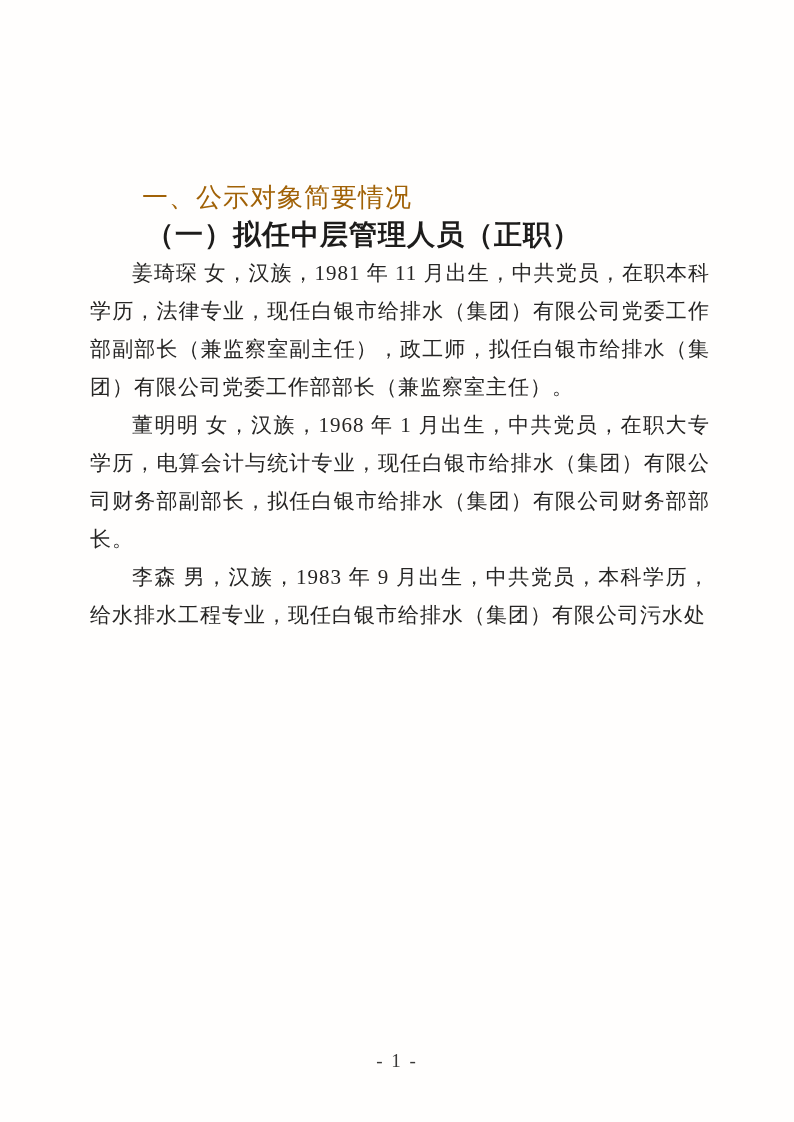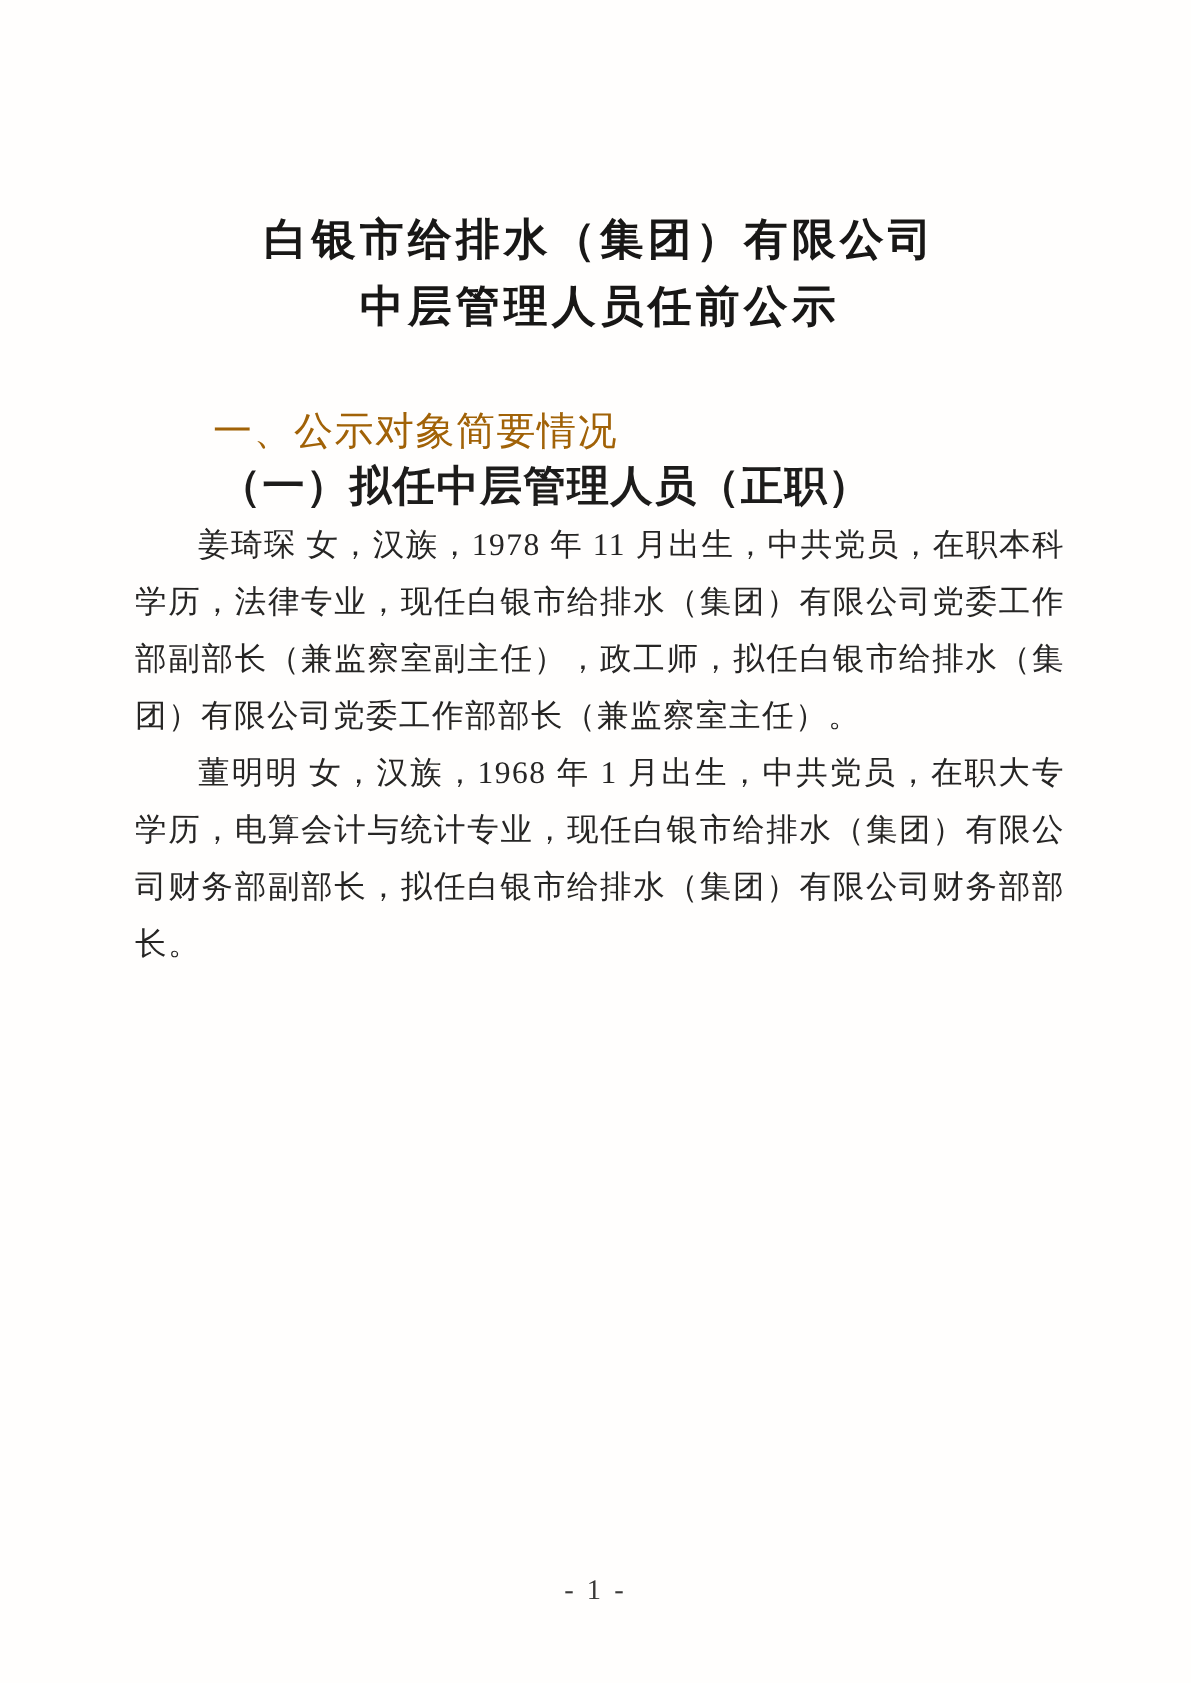--- a/index.html
+++ b/index.html
@@ -69,33 +69,30 @@
     letter-spacing: 2px;
     color: #3a3938;
   }
 </style>
 </head>
 <body>
 
 <div class="page">
   <div class="content">
 
-    <div class="doc-title">
-      <div>白银市给排水（集团）有限公司</div>
-      <div>中层管理人员任前公示</div>
-    </div>
 
     <div class="body-block">
 
       <p class="heading-1">一、公示对象简要情况</p>
 
       <p class="heading-2">（一）拟任中层管理人员（正职）</p>
 
-      <p class="para">姜琦琛 女，汉族，1978 年 11 月出生，中共党员，在职本科学历，法律专业，现任白银市给排水（集团）有限公司党委工作部副部长（兼监察室副主任），政工师，拟任白银市给排水（集团）有限公司党委工作部部长（兼监察室主任）。</p>
+      <p class="para">姜琦琛 女，汉族，1981 年 11 月出生，中共党员，在职本科学历，法律专业，现任白银市给排水（集团）有限公司党委工作部副部长（兼监察室副主任），政工师，拟任白银市给排水（集团）有限公司党委工作部部长（兼监察室主任）。</p>
 
       <p class="para">董明明 女，汉族，1968 年 1 月出生，中共党员，在职大专学历，电算会计与统计专业，现任白银市给排水（集团）有限公司财务部副部长，拟任白银市给排水（集团）有限公司财务部部长。</p>
 
+      <p class="para">李森 男，汉族，1983 年 9 月出生，中共党员，本科学历，给水排水工程专业，现任白银市给排水（集团）有限公司污水处</p>
     </div>
 
   </div>
 
   <div class="page-number">- 1 -</div>
 </div>
 
 </body></html>

